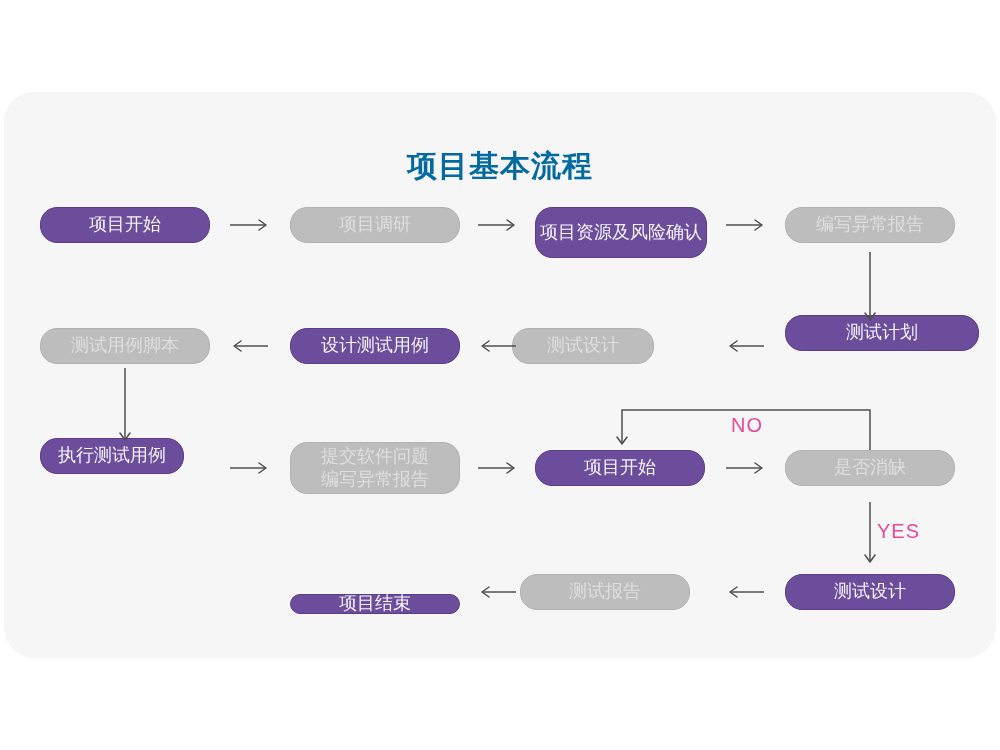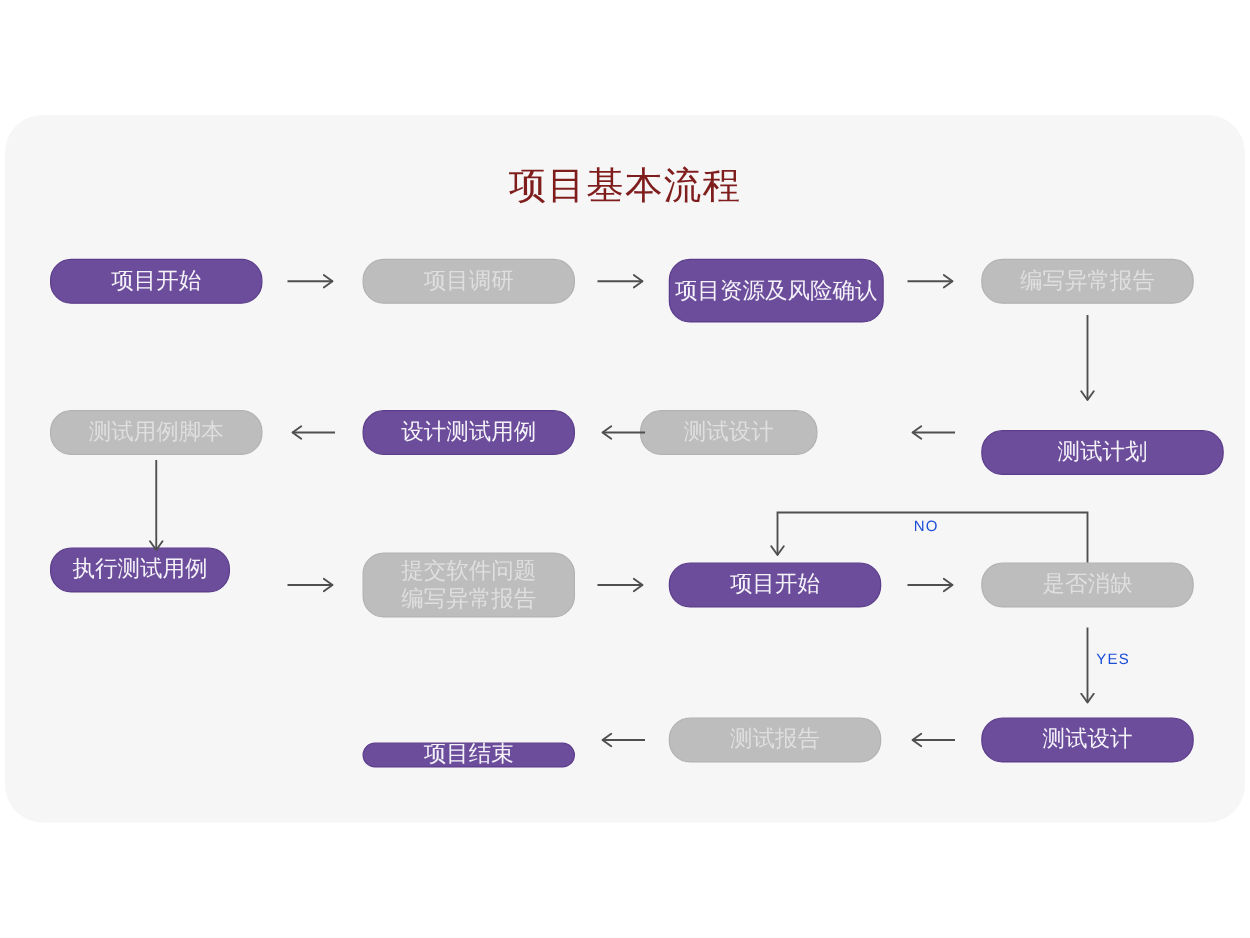--- a/index.html
+++ b/index.html
@@ -19,26 +19,26 @@
     left: 4px;
     top: 92px;
     width: 992px;
     height: 566px;
     background: #f6f6f7;
     border-radius: 30px;
   }
   .title {
     position: absolute;
     left: 0;
-    top: 128px;
+    top: 146px;
     width: 100%;
     text-align: center;
     font-size: 30px;
-    font-weight: 400;
-    color: #7f1d1d;
+    font-weight: 700;
+    color: #0369a1;
     letter-spacing: 1px;
   }
   .node {
     position: absolute;
     display: flex;
     align-items: center;
     justify-content: center;
     border-radius: 17px;
     font-size: 18px;
     text-align: center;
@@ -52,22 +52,22 @@
     color: #f5f3f9;
   }
   .node.gray {
     background: #bdbdbd;
     border: 1px solid #b2b2b2;
     color: #dfdfdf;
     text-align: right;
   }
   .branch-label {
     position: absolute;
-    font-size: 12px;
-    color: #1d4ed8;
+    font-size: 20px;
+    color: #ec4899;
     letter-spacing: 1px;
   }
   svg.edges {
     position: absolute;
     left: 0;
     top: 0;
     pointer-events: none;
   }
 </style>
 </head>
@@ -75,33 +75,33 @@
 
 <div class="panel"></div>
 
 <div class="title">项目基本流程</div>
 
 <div class="node purple" style="left:40px;top:207px;width:170px;height:36px">项目开始</div>
 <div class="node gray" style="left:290px;top:207px;width:170px;height:36px">项目调研</div>
 <div class="node purple" style="left:535px;top:207px;width:172px;height:51px">项目资源及风险确认</div>
 <div class="node gray" style="left:785px;top:207px;width:170px;height:36px">编写异常报告</div>
 
-<div class="node purple" style="left:785px;top:344px;width:194px;height:36px">测试计划</div>
+<div class="node purple" style="left:785px;top:315px;width:194px;height:36px">测试计划</div>
 <div class="node gray" style="left:512px;top:328px;width:142px;height:36px">测试设计</div>
 <div class="node purple" style="left:290px;top:328px;width:170px;height:36px">设计测试用例</div>
 <div class="node gray" style="left:40px;top:328px;width:170px;height:36px">测试用例脚本</div>
 
 <div class="node purple" style="left:40px;top:438px;width:144px;height:36px">执行测试用例</div>
 <div class="node gray" style="left:290px;top:442px;width:170px;height:52px">提交软件问题
 编写异常报告</div>
 <div class="node purple" style="left:535px;top:450px;width:170px;height:36px">项目开始</div>
 <div class="node gray" style="left:785px;top:450px;width:170px;height:36px">是否消缺</div>
 
 <div class="node purple" style="left:785px;top:574px;width:170px;height:36px">测试设计</div>
-<div class="node gray" style="left:535px;top:574px;width:170px;height:36px">测试报告</div>
+<div class="node gray" style="left:520px;top:574px;width:170px;height:36px">测试报告</div>
 <div class="node purple" style="left:290px;top:594px;width:170px;height:20px">项目结束</div>
 
 <div class="branch-label" style="left:731px;top:414px">NO</div>
 <div class="branch-label" style="left:877px;top:520px">YES</div>
 
 <svg class="edges" width="1000" height="750" viewBox="0 0 1000 750">
   <defs>
     <marker id="arrow" viewBox="-8 -7 16 14" refX="0" refY="0" markerWidth="16" markerHeight="14" orient="auto" markerUnits="userSpaceOnUse">
       <path d="M-7,-5 L0,0 L-7,5" fill="none" stroke="#4f4f4f" stroke-width="1.5" stroke-linecap="round" stroke-linejoin="round"></path>
     </marker>

